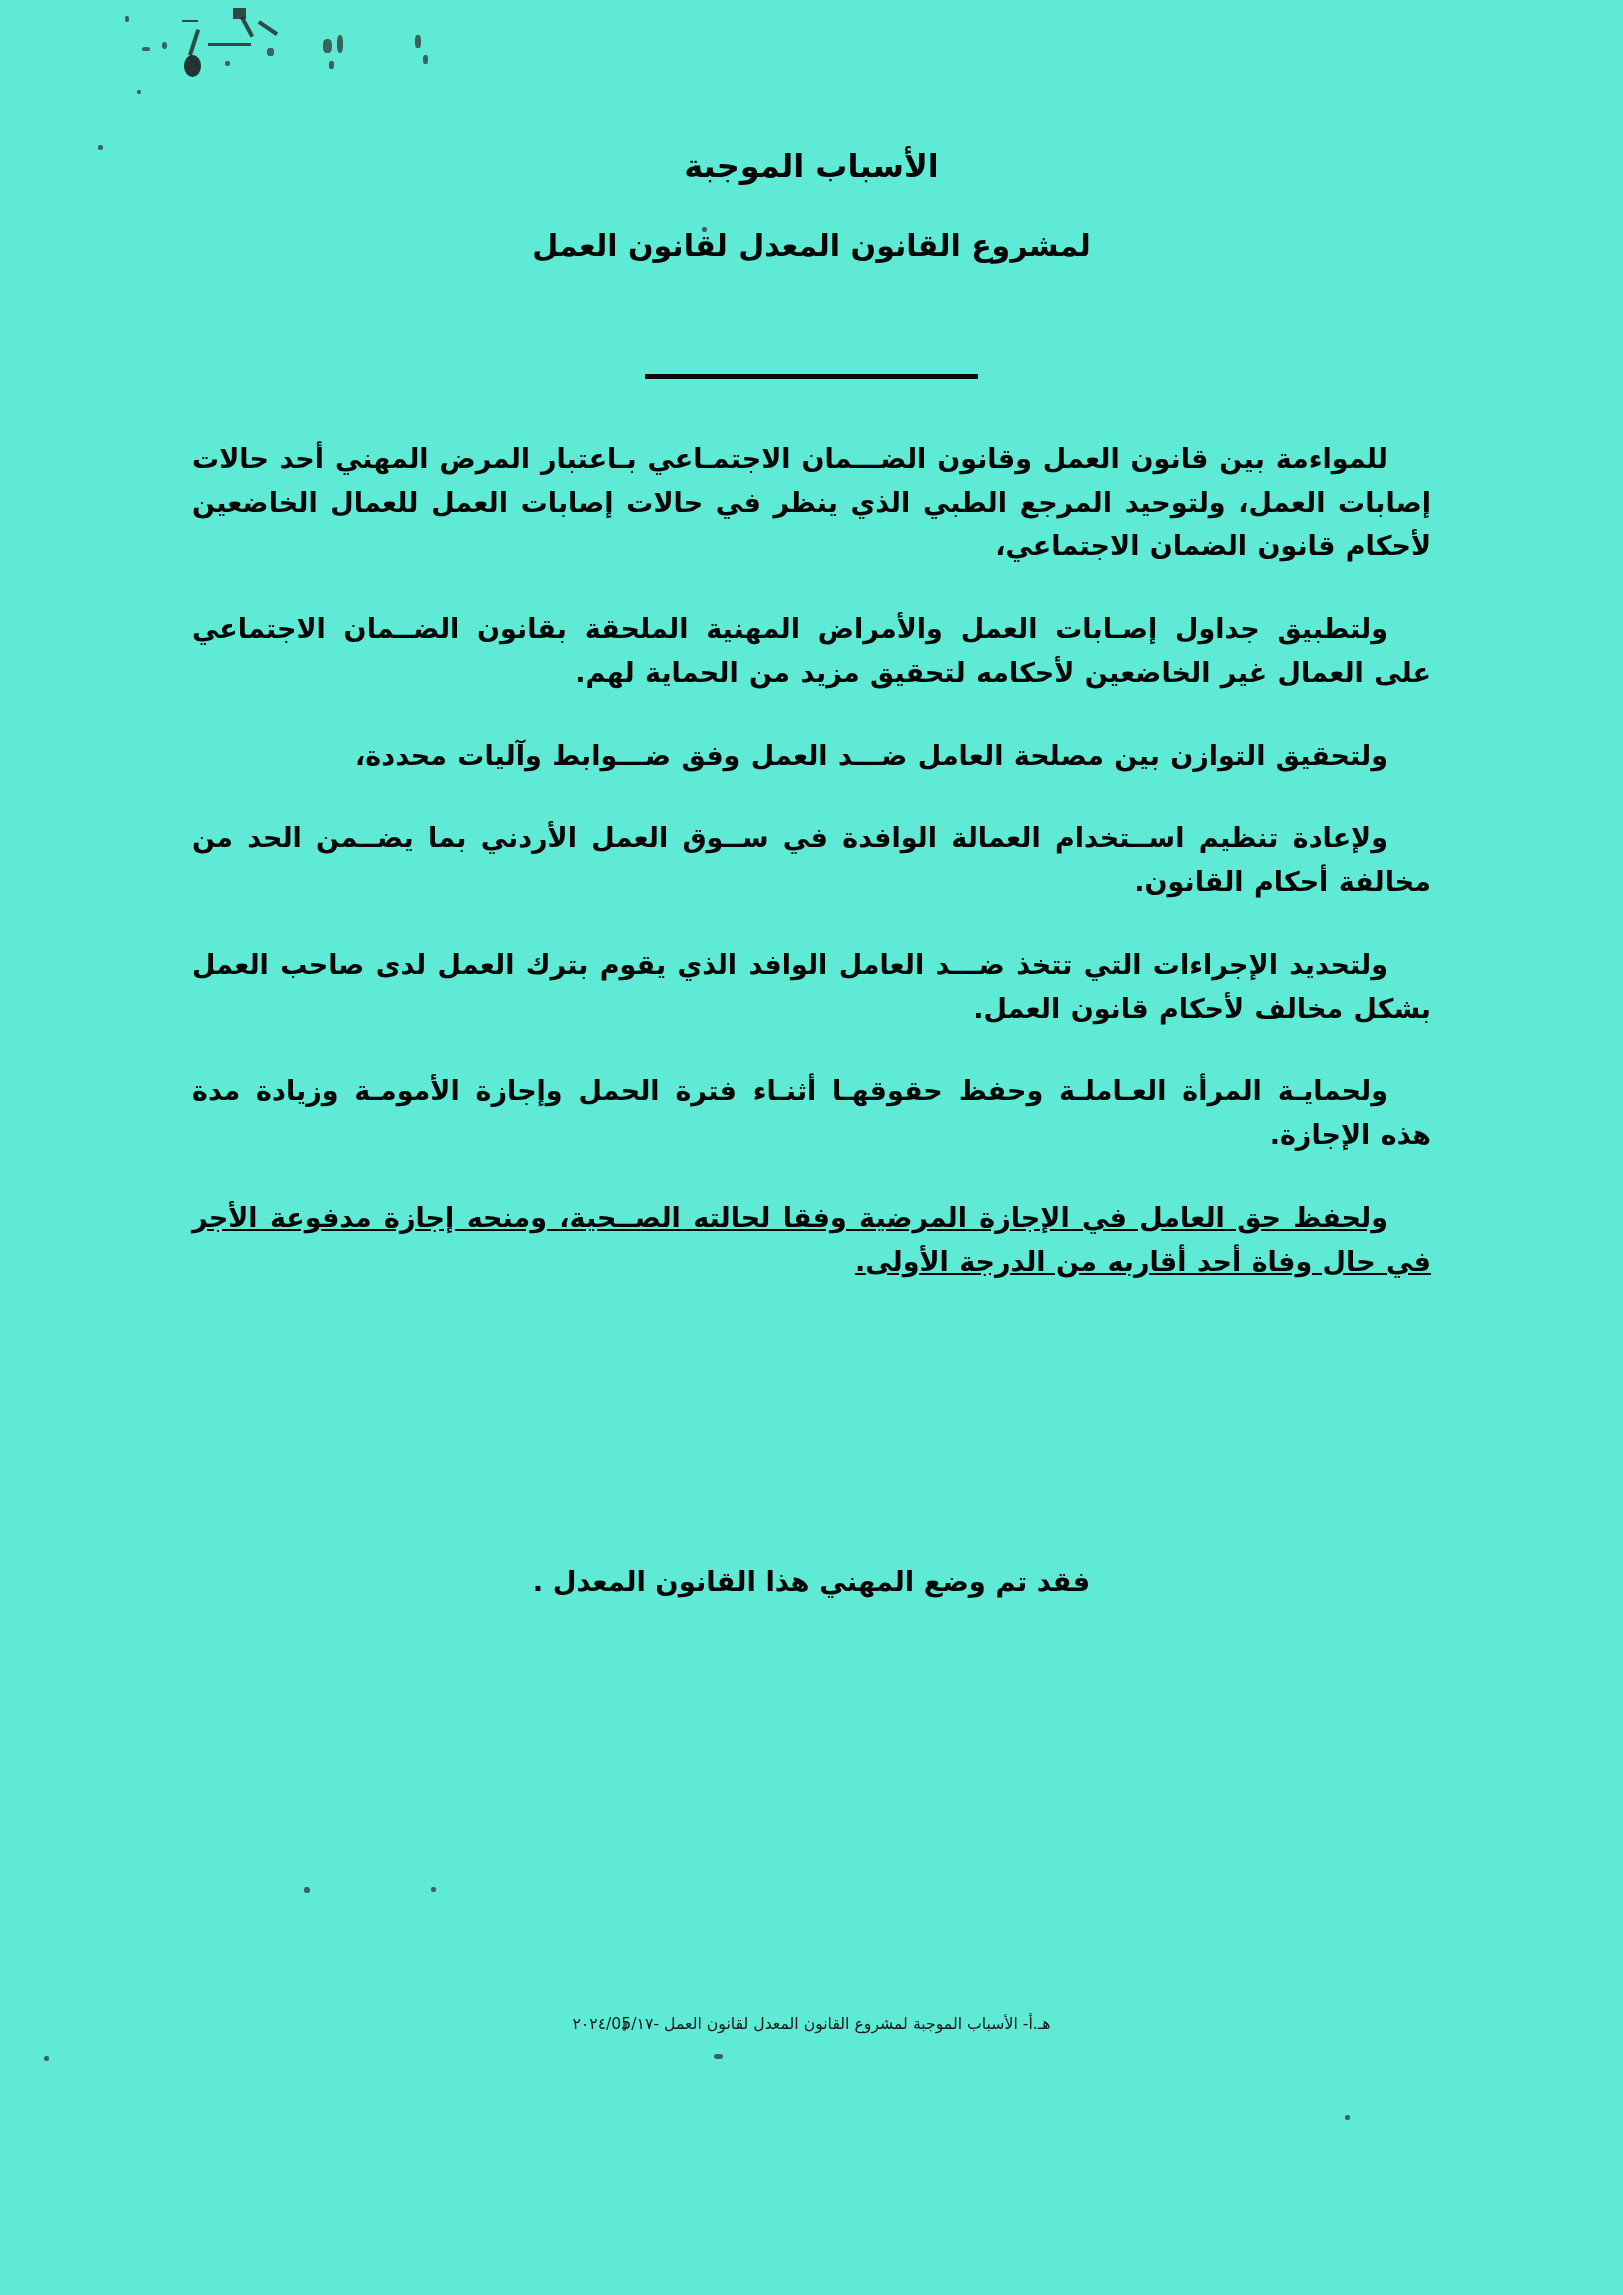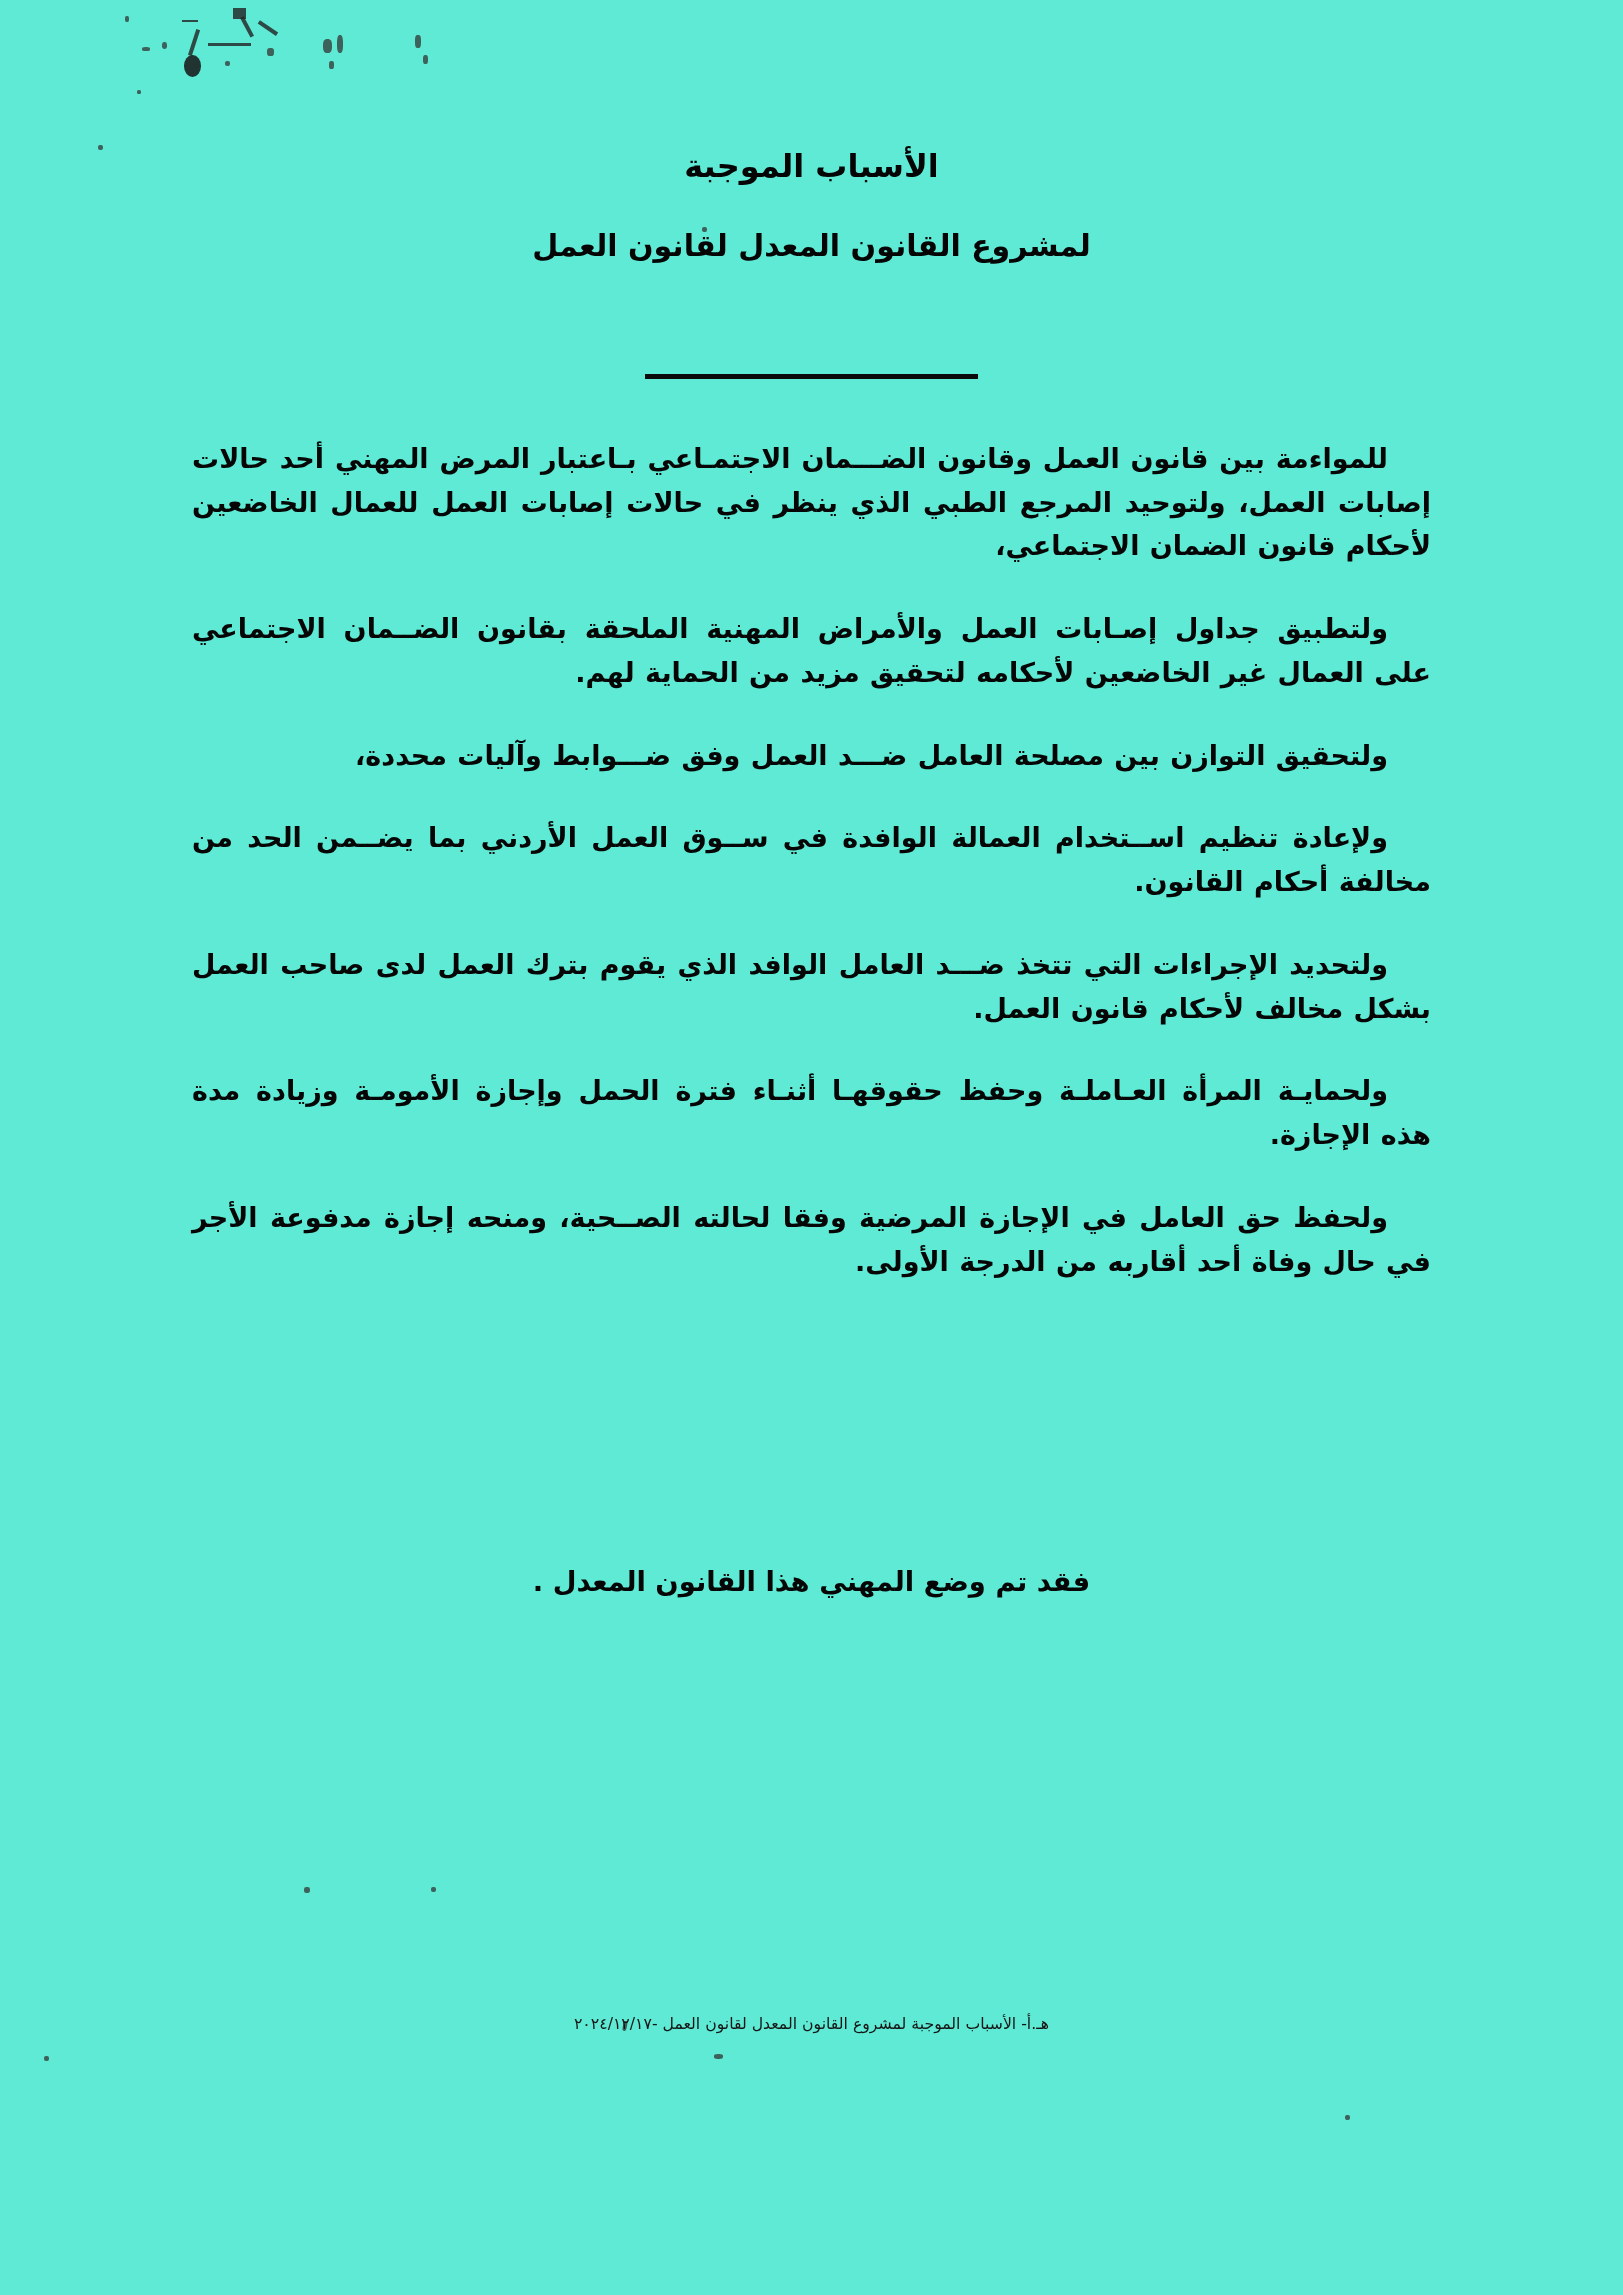--- a/index.html
+++ b/index.html
@@ -87,21 +87,21 @@
     margin: 0 0 39px 0;
     font-size: 27px;
     font-weight: bold;
     line-height: 1.62;
     text-align: justify;
     text-justify: inter-word;
     text-indent: 43px;
     color: #060606;
     word-spacing: 1px;
   }
-  p.para:last-child { margin-bottom: 7px; }
+  p.para:last-child { margin-bottom: 7px; text-decoration: underline; }
 
   .closing {
     position: absolute;
     top: 1561px;
     right: 192px;
     left: 192px;
     text-align: center;
     font-size: 27.4px;
     font-weight: bold;
     color: #060606;
@@ -169,16 +169,16 @@
     <p class="para">ولتطبيق جداول إصـابات العمل والأمراض المهنية الملحقة بقانون الضــمان الاجتماعي على العمال غير الخاضعين لأحكامه لتحقيق مزيد من الحماية لهم.</p>
     <p class="para">ولتحقيق التوازن بين مصلحة العامل ضـــد العمل وفق ضـــوابط وآليات محددة،</p>
     <p class="para">ولإعادة تنظيم اســتخدام العمالة الوافدة في ســوق العمل الأردني بما يضــمن الحد من مخالفة أحكام القانون.</p>
     <p class="para">ولتحديد الإجراءات التي تتخذ ضـــد العامل الوافد الذي يقوم بترك العمل لدى صاحب العمل بشكل مخالف لأحكام قانون العمل.</p>
     <p class="para">ولحمايـة المرأة العـاملـة وحفظ حقوقهـا أثنـاء فترة الحمل وإجازة الأمومـة وزيادة مدة هذه الإجازة.</p>
     <p class="para">ولحفظ حق العامل في الإجازة المرضية وفقا لحالته الصــحية، ومنحه إجازة مدفوعة الأجر في حال وفاة أحد أقاربه من الدرجة الأولى.</p>
   </div>
 
   <div class="closing">فقد تم وضع المهني هذا القانون المعدل .</div>
 
-  <div class="footer">هـ.أ- الأسباب الموجبة لمشروع القانون المعدل لقانون العمل -٢٠٢٤/١٢/١٧</div>
+  <div class="footer">هـ.أ- الأسباب الموجبة لمشروع القانون المعدل لقانون العمل -٢٠٢٤/05/١٧</div>
 
 </div>
 
 
 </body></html>

